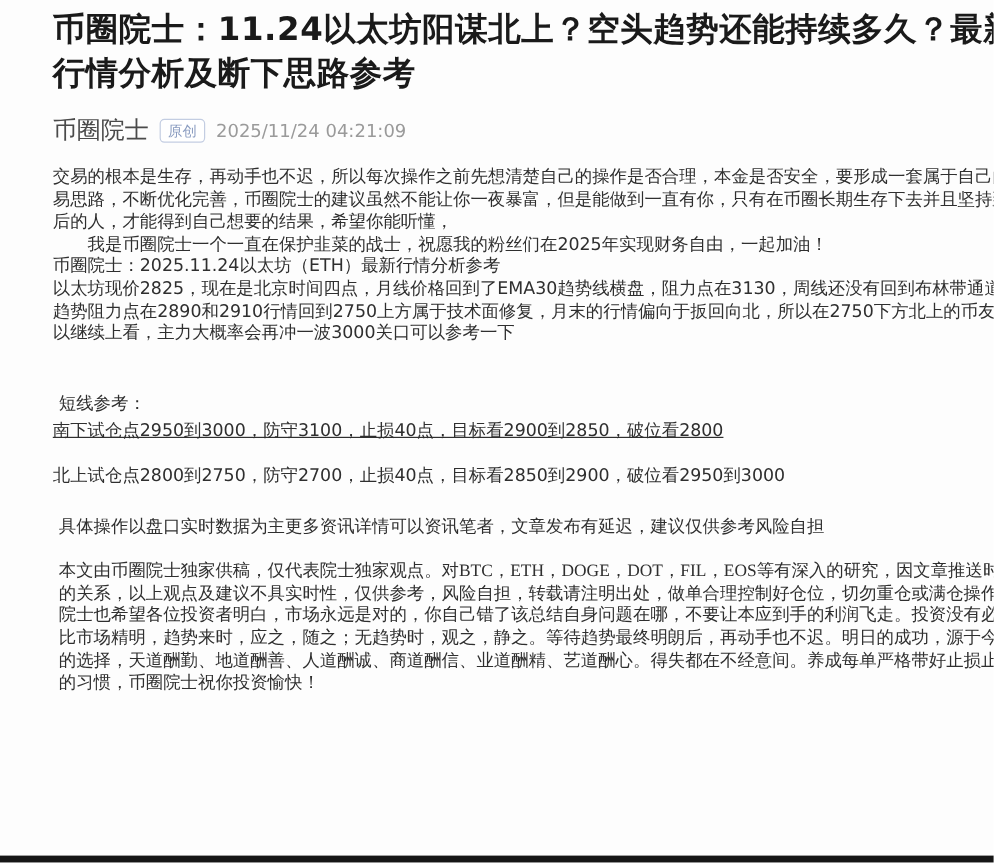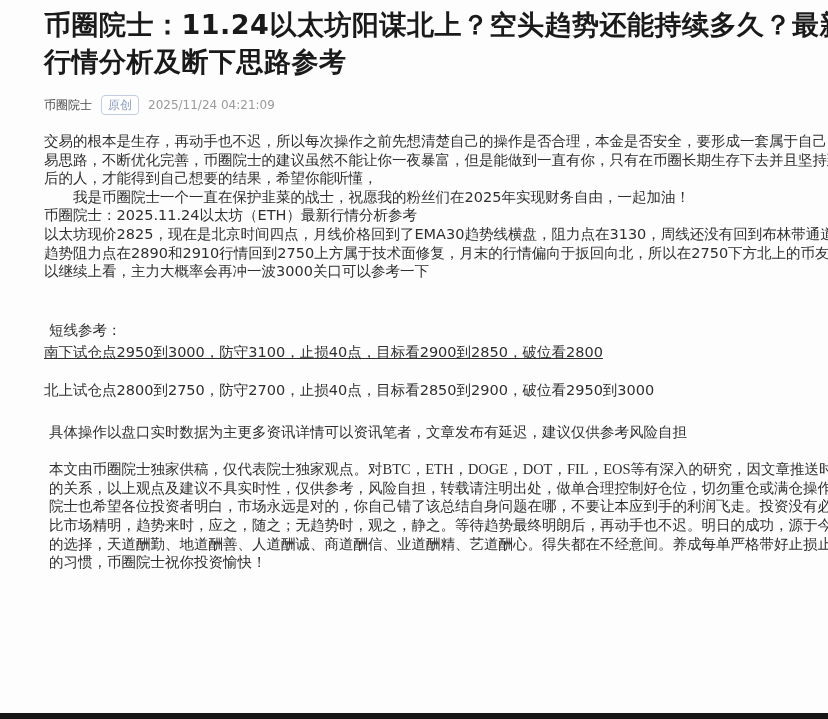--- a/index.html
+++ b/index.html
@@ -23,35 +23,35 @@
     color: #1a1a1a;
     letter-spacing: 0.5px;
   }
   .meta-row {
     display: flex;
     align-items: center;
     margin-top: 15px;
     gap: 9px;
   }
   .author-name {
-    font-size: 12px;
+    font-size: 20px;
     color: #4a4a4a;
     cursor: pointer;
   }
   .origin-badge {
     font-size: 12px;
     color: #8a9cc0;
     border: 1px solid #c3cde2;
     border-radius: 4px;
     padding: 1px 6px;
     line-height: 16px;
     background: #ffffff;
   }
   .timestamp {
-    font-size: 12px;
+    font-size: 15px;
     color: #9a9a9a;
   }
   .article-body {
     margin-top: 17px;
     font-size: 14.5px;
     line-height: 18.6px;
     color: #2f2f2f;
   }
   .article-body p {
     margin: 0;

